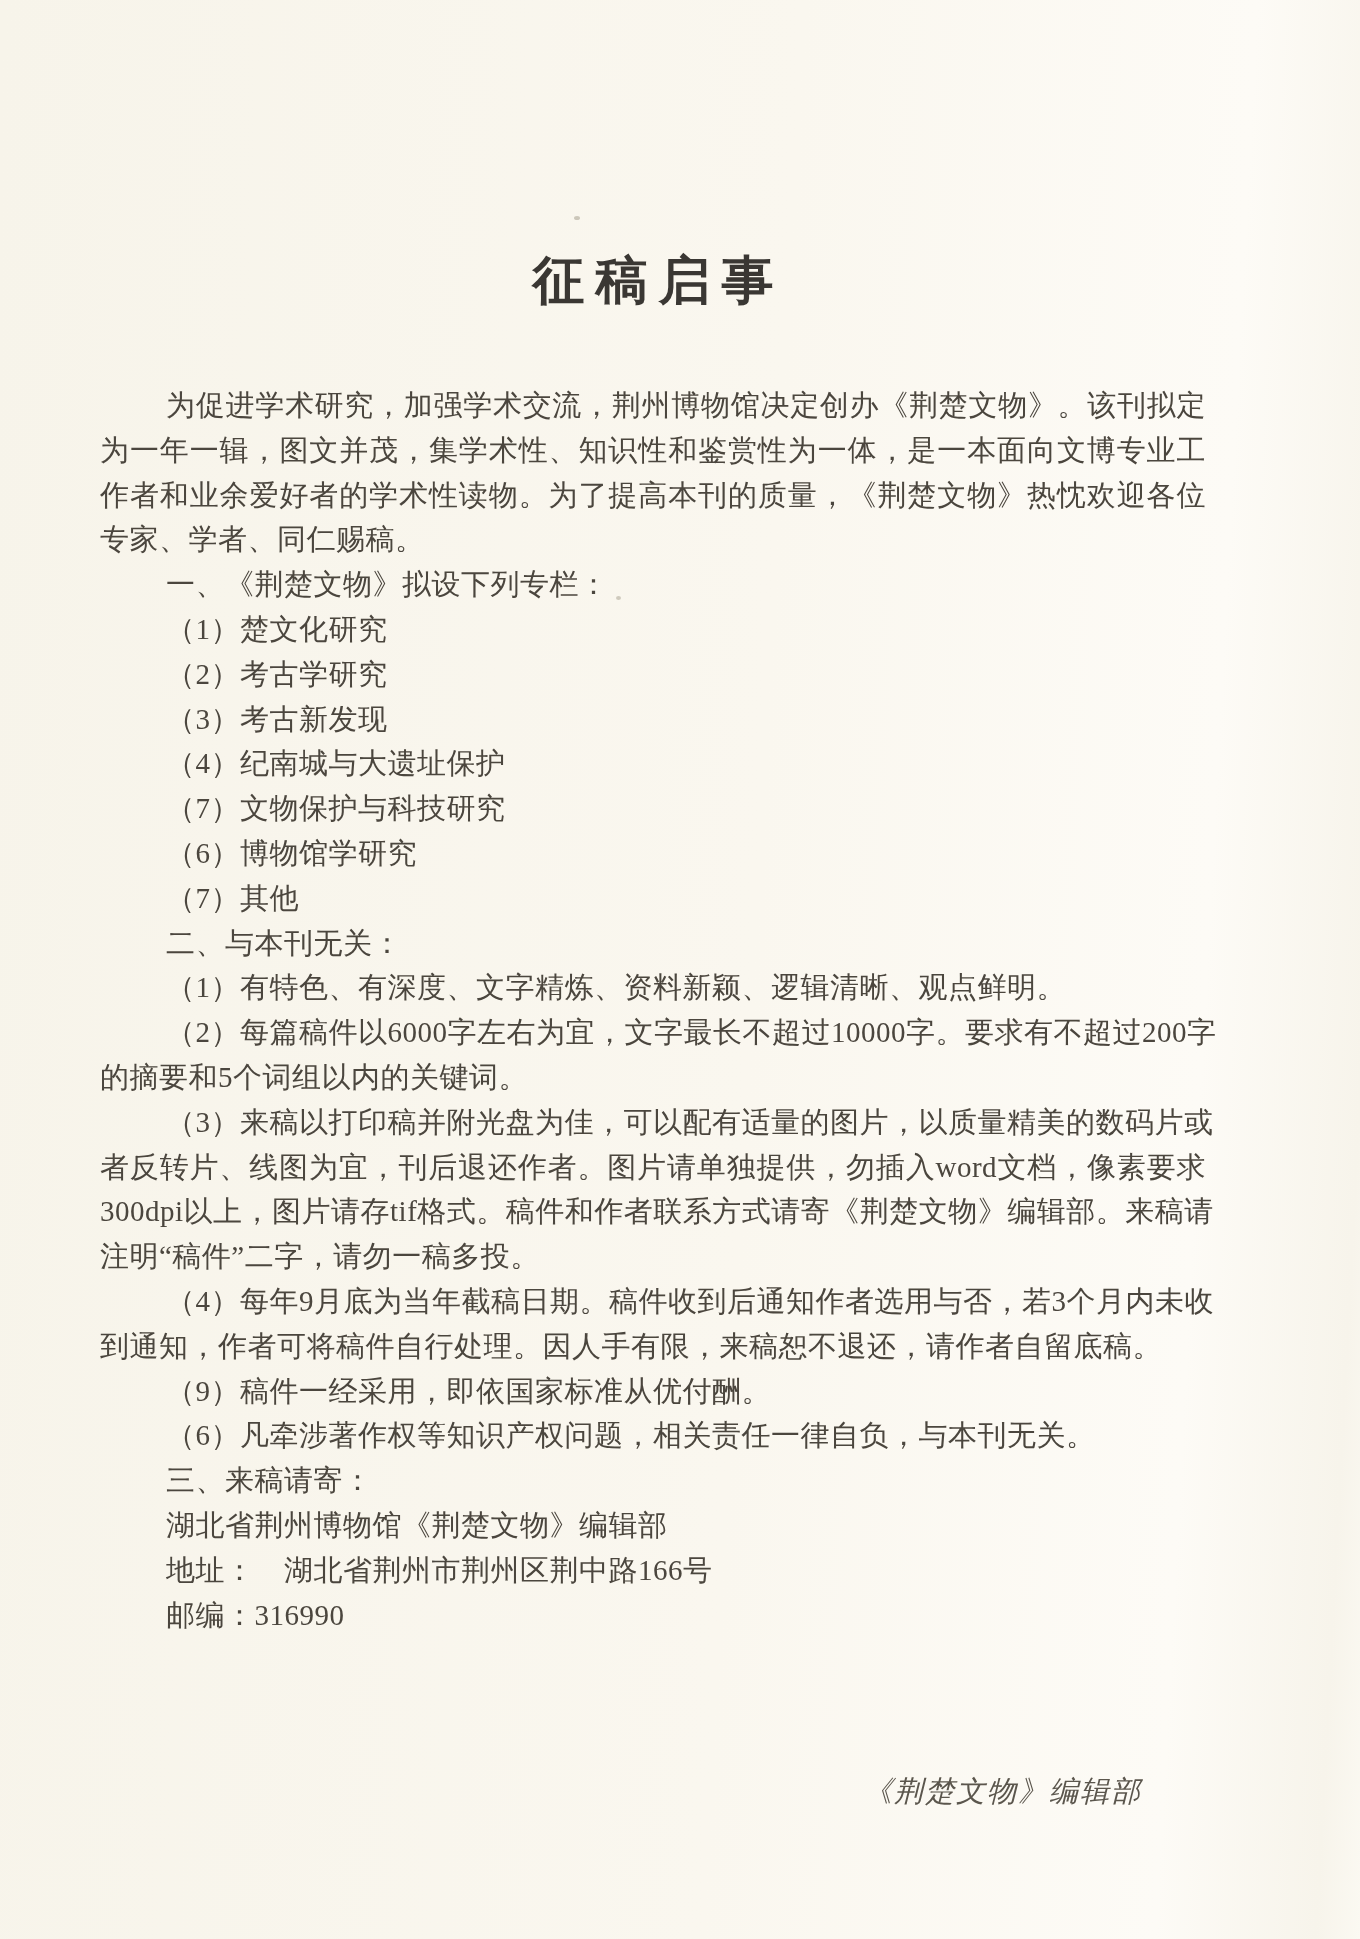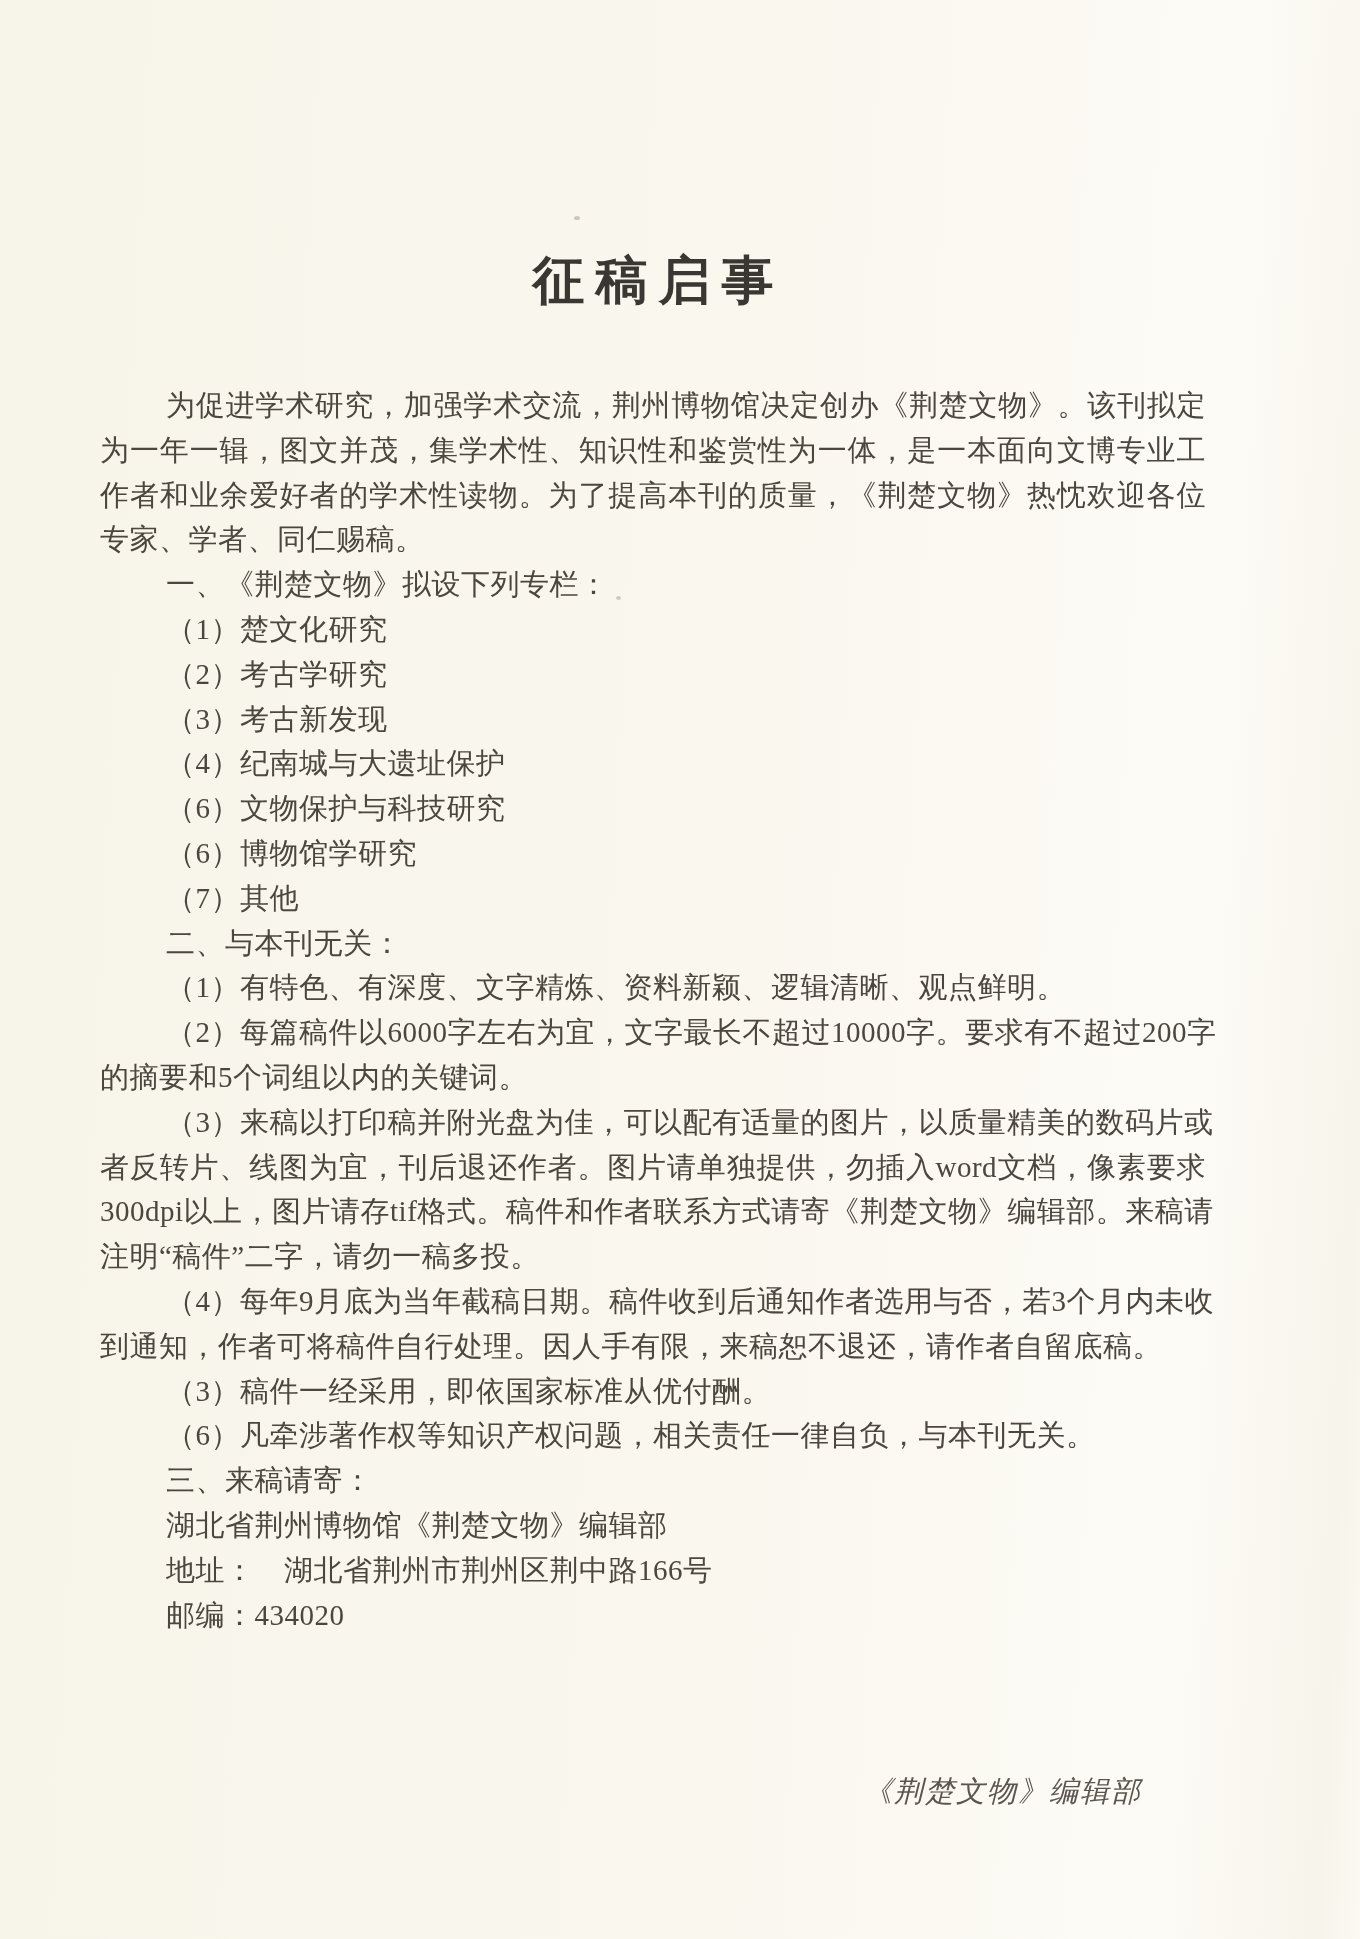--- a/index.html
+++ b/index.html
@@ -89,36 +89,36 @@
   <div class="doc-body">
       <div class="line indent fill">为促进学术研究，加强学术交流，荆州博物馆决定创办《荆楚文物》。该刊拟定</div>
       <div class="line fill">为一年一辑，图文并茂，集学术性、知识性和鉴赏性为一体，是一本面向文博专业工</div>
       <div class="line fill">作者和业余爱好者的学术性读物。为了提高本刊的质量，《荆楚文物》热忱欢迎各位</div>
       <div class="line">专家、学者、同仁赐稿。</div>
       <div class="line indent">一、《荆楚文物》拟设下列专栏：</div>
       <div class="line indent">（1）楚文化研究</div>
       <div class="line indent">（2）考古学研究</div>
       <div class="line indent">（3）考古新发现</div>
       <div class="line indent">（4）纪南城与大遗址保护</div>
-      <div class="line indent">（6）文物保护与科技研究</div>
+      <div class="line indent">（7）文物保护与科技研究</div>
       <div class="line indent">（6）博物馆学研究</div>
       <div class="line indent">（7）其他</div>
       <div class="line indent">二、与本刊无关：</div>
       <div class="line indent">（1）有特色、有深度、文字精炼、资料新颖、逻辑清晰、观点鲜明。</div>
       <div class="line indent fill">（2）每篇稿件以6000字左右为宜，文字最长不超过10000字。要求有不超过200字</div>
       <div class="line">的摘要和5个词组以内的关键词。</div>
       <div class="line indent fill">（3）来稿以打印稿并附光盘为佳，可以配有适量的图片，以质量精美的数码片或</div>
       <div class="line fill">者反转片、线图为宜，刊后退还作者。图片请单独提供，勿插入word文档，像素要求</div>
       <div class="line fill">300dpi以上，图片请存tif格式。稿件和作者联系方式请寄《荆楚文物》编辑部。来稿请</div>
       <div class="line">注明“稿件”二字，请勿一稿多投。</div>
       <div class="line indent fill">（4）每年9月底为当年截稿日期。稿件收到后通知作者选用与否，若3个月内未收</div>
       <div class="line">到通知，作者可将稿件自行处理。因人手有限，来稿恕不退还，请作者自留底稿。</div>
-      <div class="line indent">（3）稿件一经采用，即依国家标准从优付酬。</div>
+      <div class="line indent">（9）稿件一经采用，即依国家标准从优付酬。</div>
       <div class="line indent">（6）凡牵涉著作权等知识产权问题，相关责任一律自负，与本刊无关。</div>
       <div class="line indent">三、来稿请寄：</div>
       <div class="line indent">湖北省荆州博物馆《荆楚文物》编辑部</div>
       <div class="line indent">地址：　湖北省荆州市荆州区荆中路166号</div>
-      <div class="line indent">邮编：434020</div>
+      <div class="line indent">邮编：316990</div>
     </div>
   <div class="signature">《荆楚文物》编辑部</div>
   <div class="speck speck-1"></div>
   <div class="speck speck-2"></div>
 </div>
 
 </body></html>

